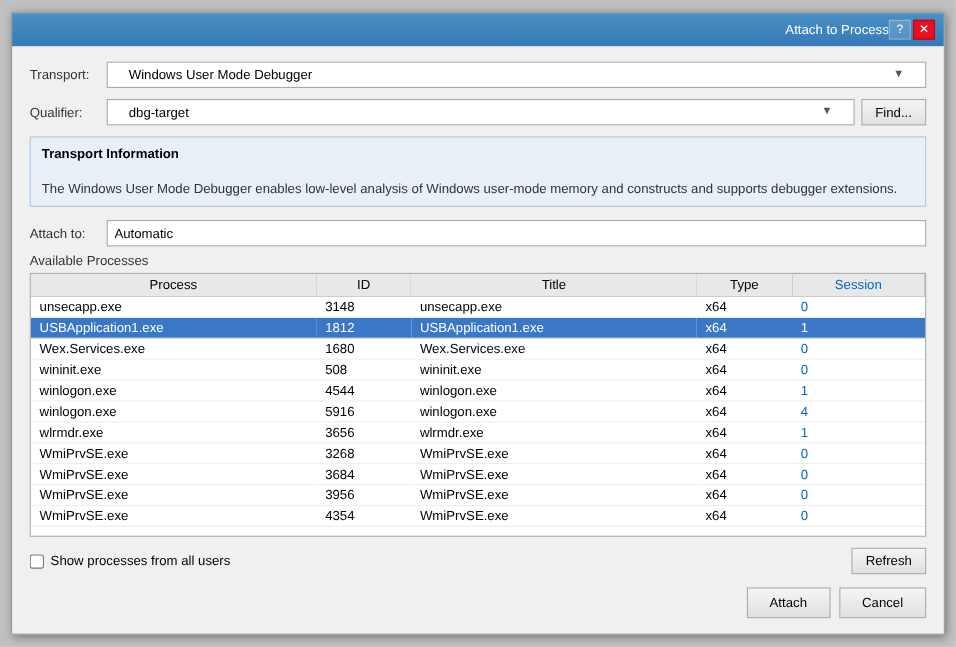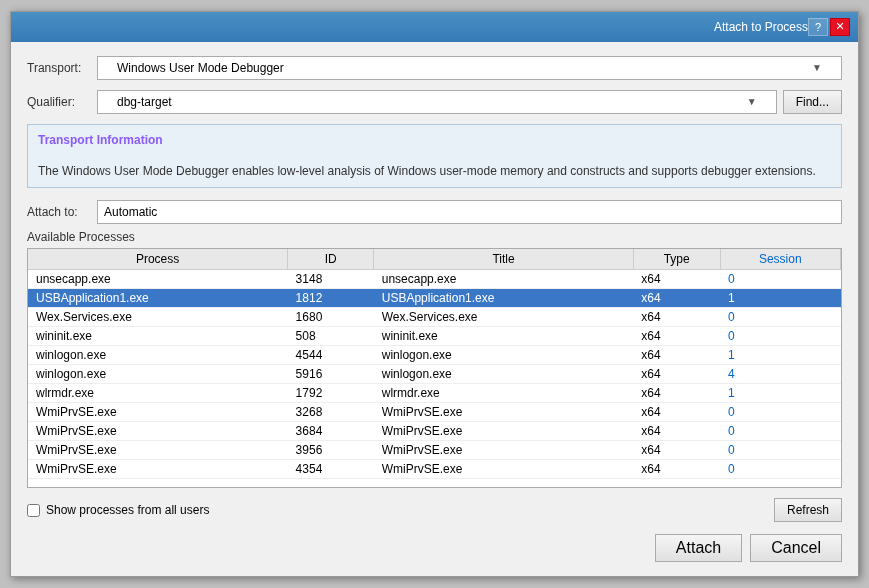--- a/index.html
+++ b/index.html
@@ -96,33 +96,33 @@
       cursor: pointer;
       font-size: 12px;
       white-space: nowrap;
     }
     .btn-large {
       height: 28px;
       padding: 0 20px;
       border: 1px solid #aaa;
       background: linear-gradient(to bottom, #f5f5f5, #e0e0e0);
       cursor: pointer;
-      font-size: 16px;
+      font-size: 12px;
     }
     .transport-info {
       border: 1px solid #b0c8e0;
       background: #e8f0f8;
       padding: 8px 10px;
       margin-bottom: 12px;
       margin-left: 0;
     }
     .transport-info-title {
       font-weight: 600;
       margin-bottom: 16px;
-      color: #8b5cf6;
+      color: #000000;
     }
     .transport-info-text {
       color: #333;
       line-height: 1.4;
     }
     .attach-row {
       display: flex;
       align-items: center;
       margin-bottom: 6px;
     }
@@ -288,21 +288,21 @@
     </tr>
             <tr>
       <td>winlogon.exe</td>
       <td>5916</td>
       <td>winlogon.exe</td>
       <td>x64</td>
       <td style="color:#0066cc">4</td>
     </tr>
             <tr>
       <td>wlrmdr.exe</td>
-      <td>1792</td>
+      <td>3656</td>
       <td>wlrmdr.exe</td>
       <td>x64</td>
       <td style="color:#0066cc">1</td>
     </tr>
             <tr>
       <td>WmiPrvSE.exe</td>
       <td>3268</td>
       <td>WmiPrvSE.exe</td>
       <td>x64</td>
       <td style="color:#0066cc">0</td>

